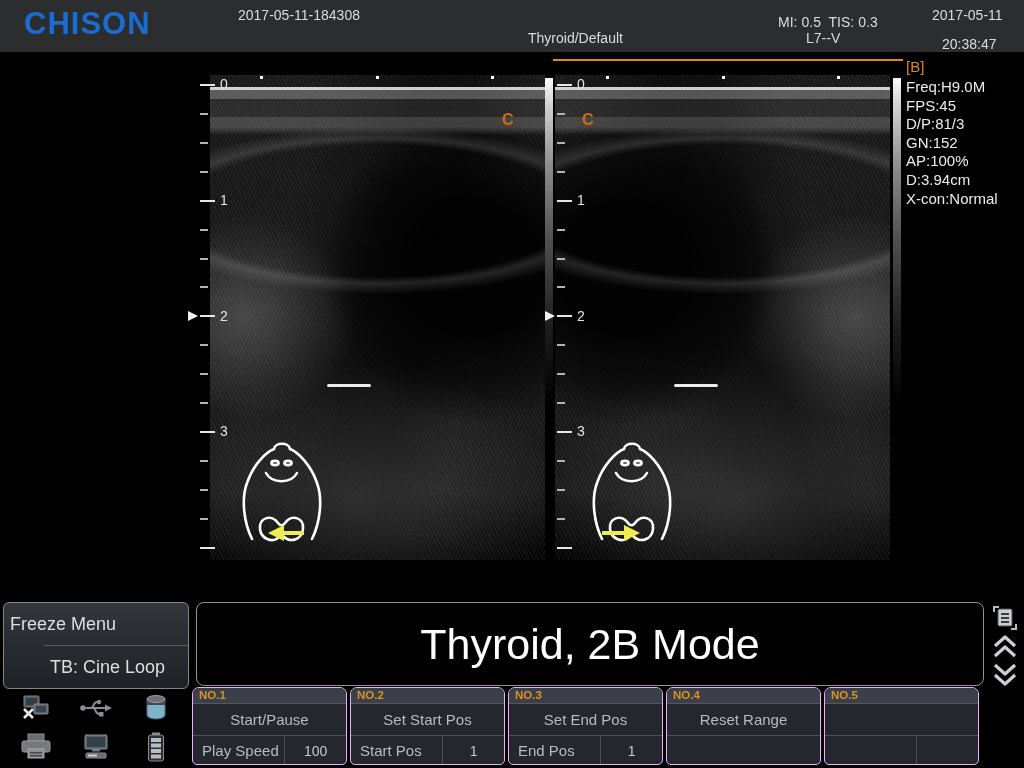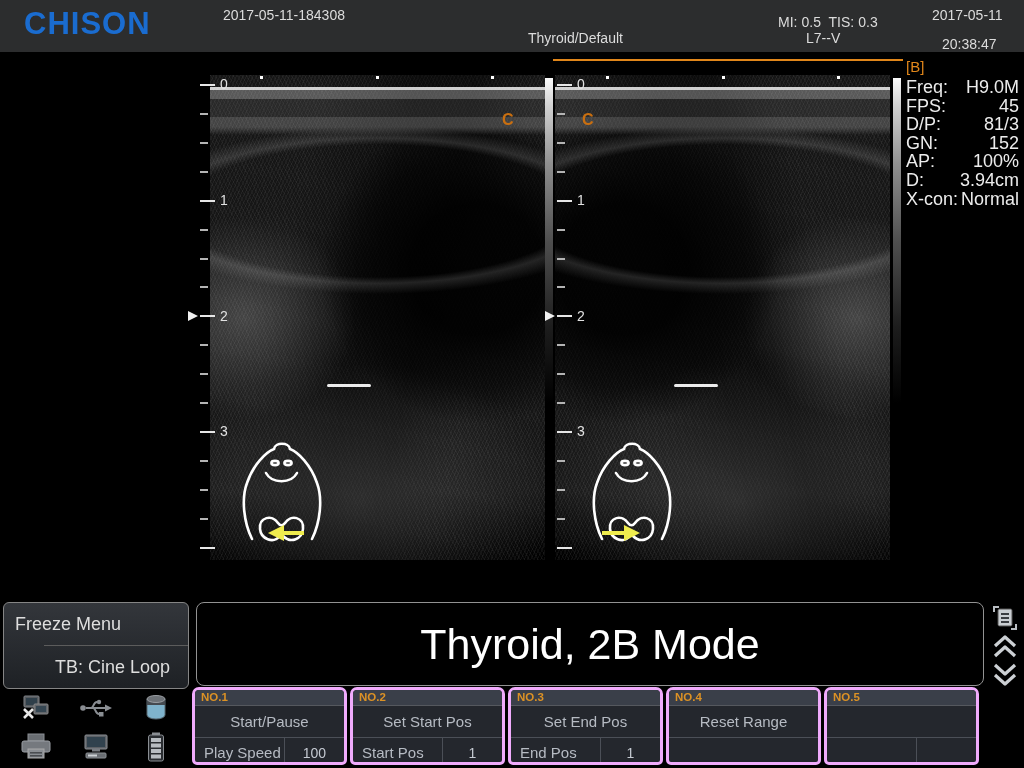--- a/index.html
+++ b/index.html
@@ -5,21 +5,21 @@
   html,body{margin:0;padding:0;}
   body{
     width:1024px;height:768px;position:relative;overflow:hidden;
     background:#000;font-family:"Liberation Sans",sans-serif;
     -webkit-font-smoothing:antialiased;
   }
   
   .header{position:absolute;left:0;top:0;width:1024px;height:52px;background:#2c2d2e;}
   .logo{position:absolute;left:24px;top:6px;font-size:31px;font-weight:bold;color:#1a6cd0;letter-spacing:1px;}
   .hdr-text{position:absolute;color:#dcdcdc;font-size:14px;}
-  .exam-id{left:223px;top:7px;text-align:center;}
+  .exam-id{left:238px;top:7px;text-align:center;}
   .preset{left:528px;top:30px;}
   .vitals{left:778px;top:14px;}
   .vitals span{margin-right:4px;}
   .probe{left:806px;top:30px;}
   .hdr-date{left:932px;top:7px;}
   .hdr-time{left:942px;top:36px;}
 
   
   .scan{position:absolute;top:75px;width:335px;height:485px;background-color:#161616;}
   .scan-left{left:210px;
@@ -70,40 +70,40 @@
   .focus-tri{position:absolute;left:-12px;top:227px;width:0;height:0;
     border-left:10px solid #f0f0f0;border-top:5px solid transparent;border-bottom:5px solid transparent;}
 
   
   .bodymark{position:absolute;top:437px;width:88px;height:108px;}
   .bodymark-left{left:238px;} .bodymark-right{left:588px;}
 
   
   .mode-badge{position:absolute;left:906px;top:58px;color:#e0861a;font-size:15px;}
   .params{position:absolute;left:906px;top:78px;width:113px;}
-  .param-row{display:flex;justify-content:space-between;color:#ececec;font-size:18px;line-height:18.6px;}
+  .param-row{display:flex;justify-content:flex-start;color:#ececec;font-size:15px;line-height:18.6px;}
 
   
   .freeze-panel{position:absolute;left:3px;top:602px;width:184px;height:85px;
     background:linear-gradient(#33363b,#1e2125);border:1px solid #858585;border-radius:6px;overflow:hidden;}
-  .freeze-item{height:42px;display:flex;align-items:center;padding-left:11px;color:#dedede;font-size:18px;}
+  .freeze-item{height:42px;display:flex;align-items:center;padding-left:6px;color:#dedede;font-size:18px;}
   .freeze-item + .freeze-item{border-top:1px solid #5c5c5c;margin-left:40px;}
 
   
   .title-box{position:absolute;left:196px;top:602px;width:786px;height:82px;background:#000;
     border:1px solid #929292;border-radius:8px;display:flex;align-items:center;justify-content:center;}
   .title-box span{color:#fff;font-size:43px;}
 
   
   .side-icon{position:absolute;left:991px;cursor:pointer;}
   .si-menu{top:604px;} .si-up{top:634px;} .si-down{top:661px;}
 
   
   .panel{position:absolute;top:687px;width:155px;height:78px;background:#24272d;
-    border:3px solid #f0abfc;border-radius:7px 7px 5px 5px;overflow:hidden;box-sizing:border-box;}
+    border:1px solid #f0abfc;border-radius:7px 7px 5px 5px;overflow:hidden;box-sizing:border-box;}
   .p1{left:192px;} .p2{left:350px;} .p3{left:508px;} .p4{left:666px;} .p5{left:824px;}
   .panel-hdr{height:15px;line-height:15px;background:#3a3f49;color:#dc9225;
     font-size:11.5px;font-weight:bold;padding-left:6px;border-bottom:1px solid #55585e;}
   .panel-btn{height:31px;display:flex;align-items:center;justify-content:center;
     color:#b6bbc3;font-size:15px;border-bottom:1px solid #4b4f57;cursor:pointer;}
   .panel-row{height:29px;display:flex;}
   .cell-label{width:60%;display:flex;align-items:center;padding-left:9px;box-sizing:border-box;
     color:#b6bbc3;font-size:15px;}
   .cell-value{width:40%;display:flex;align-items:center;justify-content:center;
     border-left:1px solid #4b4f57;color:#c4c9d1;font-size:14px;cursor:pointer;}

